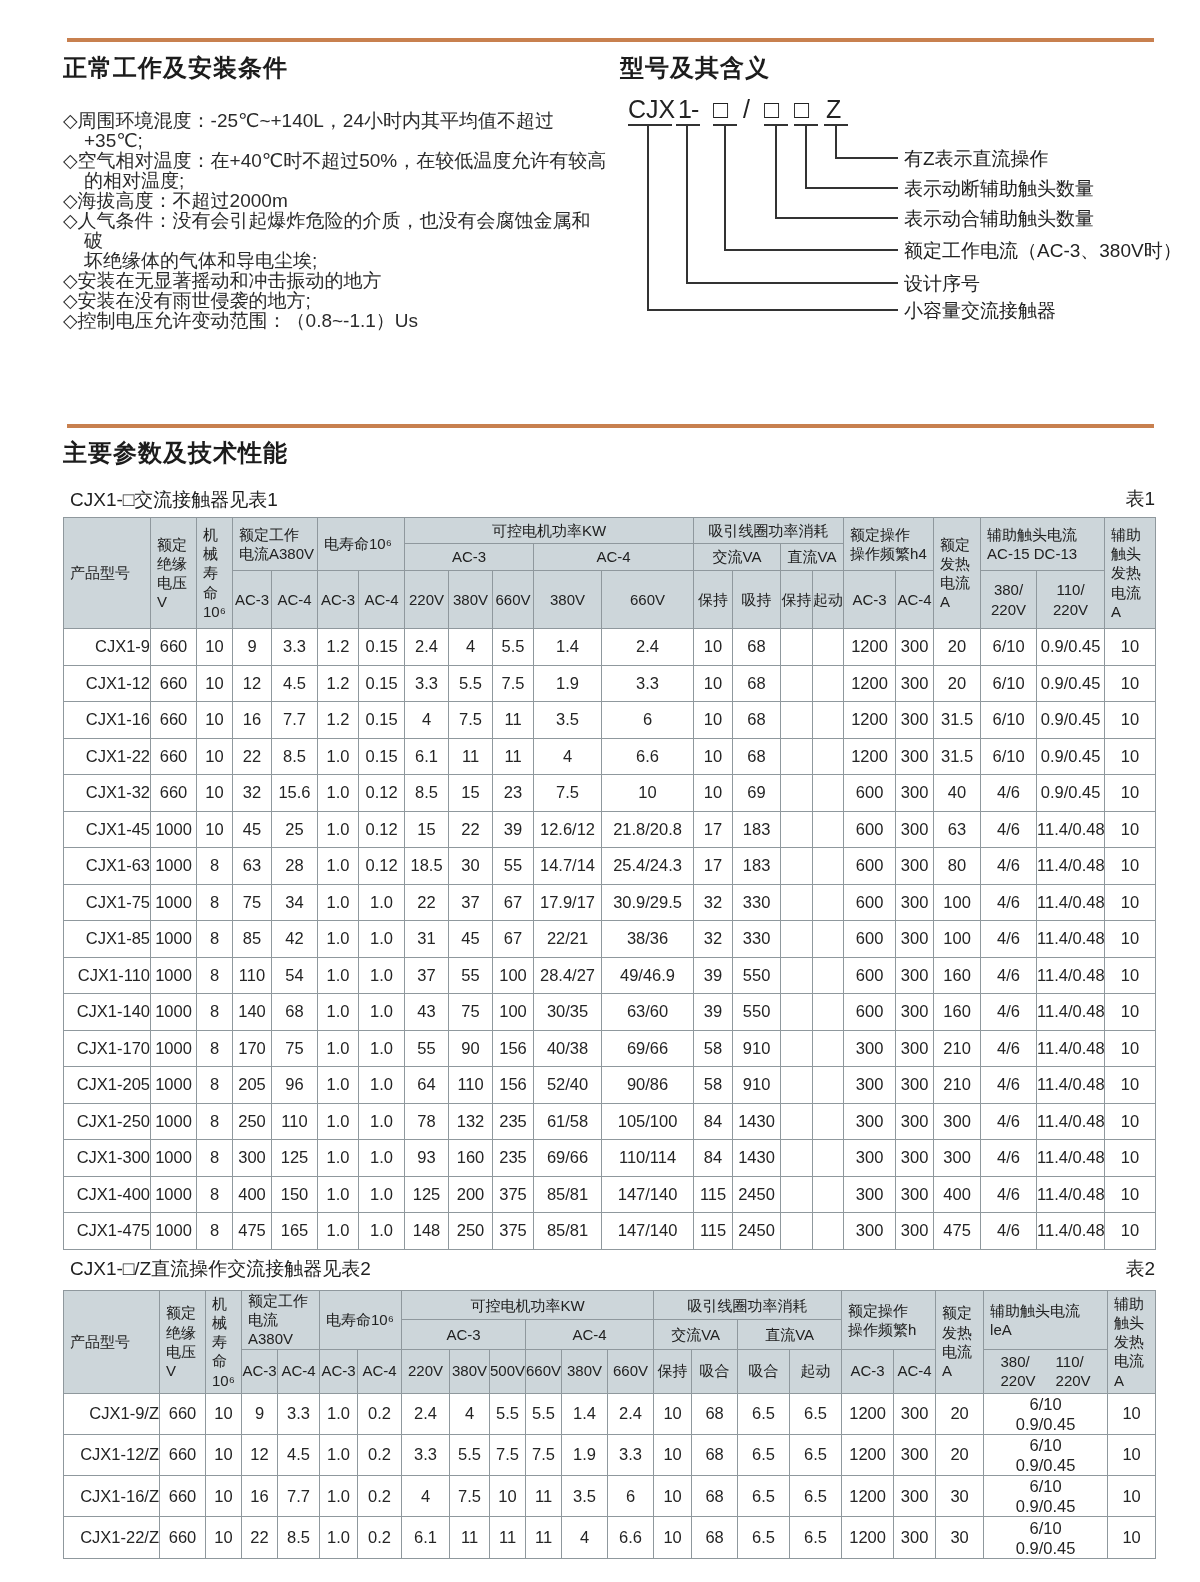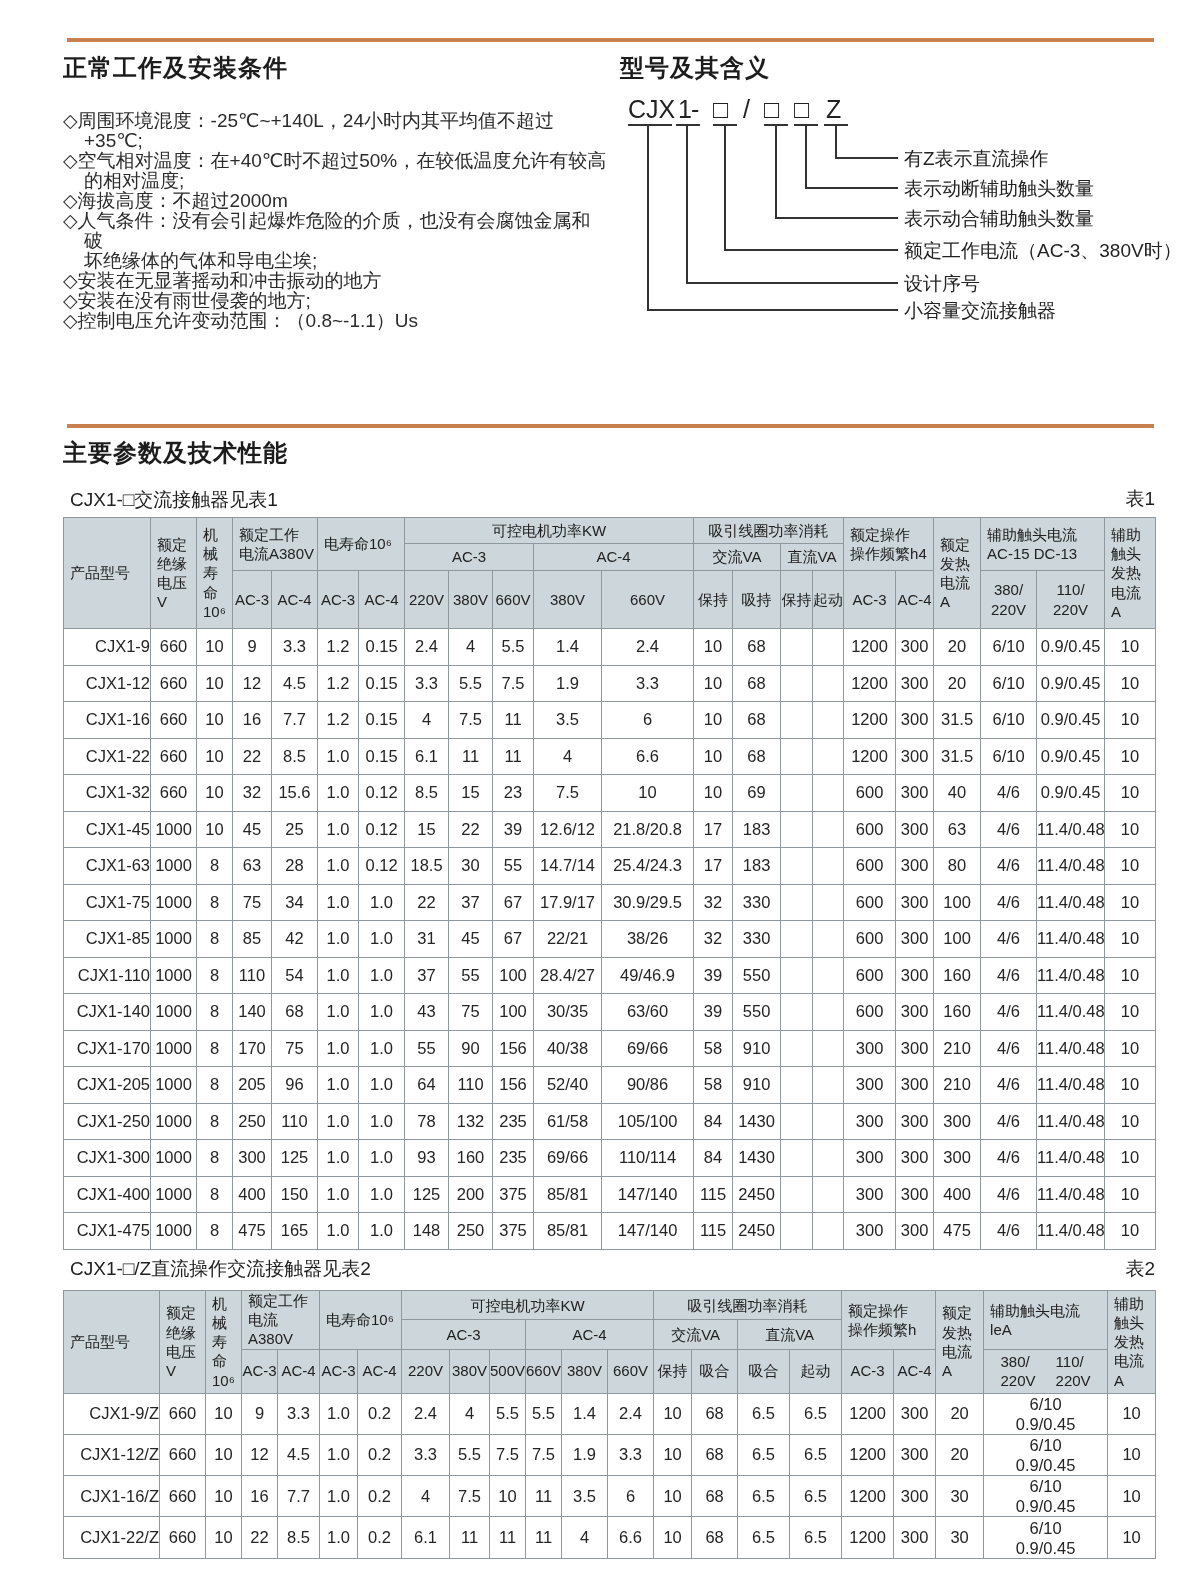--- a/index.html
+++ b/index.html
@@ -383,21 +383,21 @@
           <td>1000</td>
           <td>8</td>
           <td>85</td>
           <td>42</td>
           <td>1.0</td>
           <td>1.0</td>
           <td>31</td>
           <td>45</td>
           <td>67</td>
           <td>22/21</td>
-          <td>38/26</td>
+          <td>38/36</td>
           <td>32</td>
           <td>330</td>
           <td></td>
           <td></td>
           <td>600</td>
           <td>300</td>
           <td>100</td>
           <td>4/6</td>
           <td>11.4/0.48</td>
           <td>10</td>

